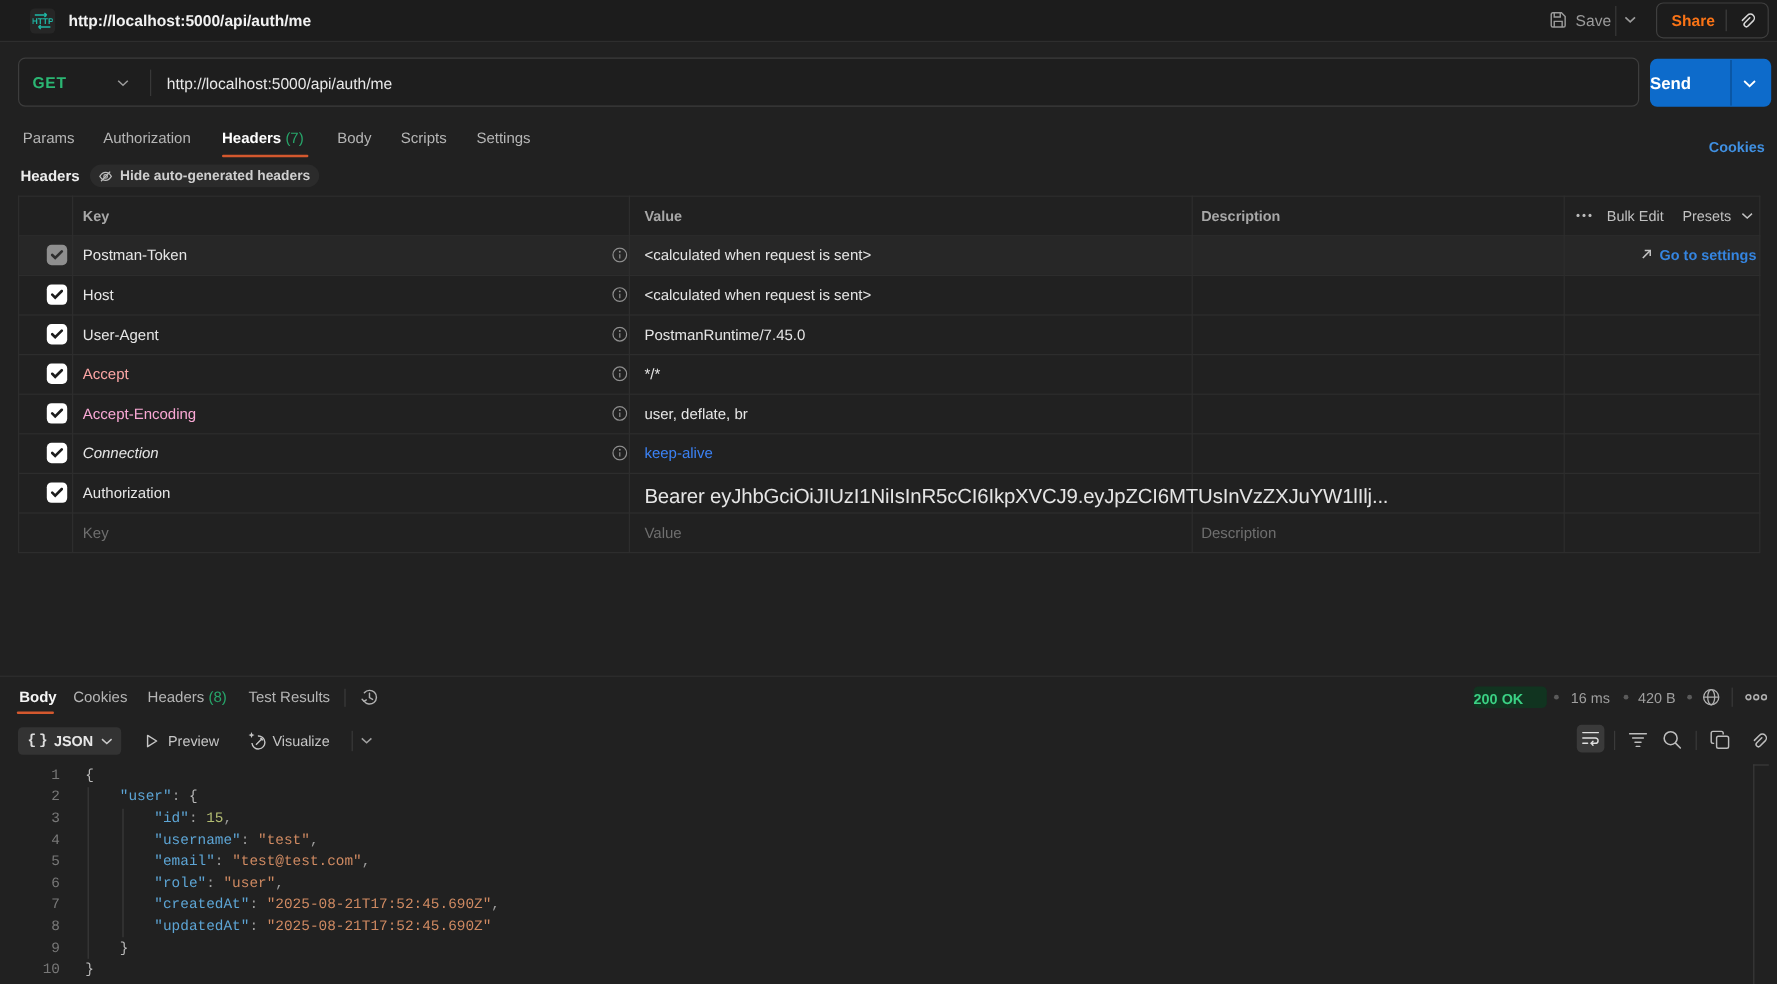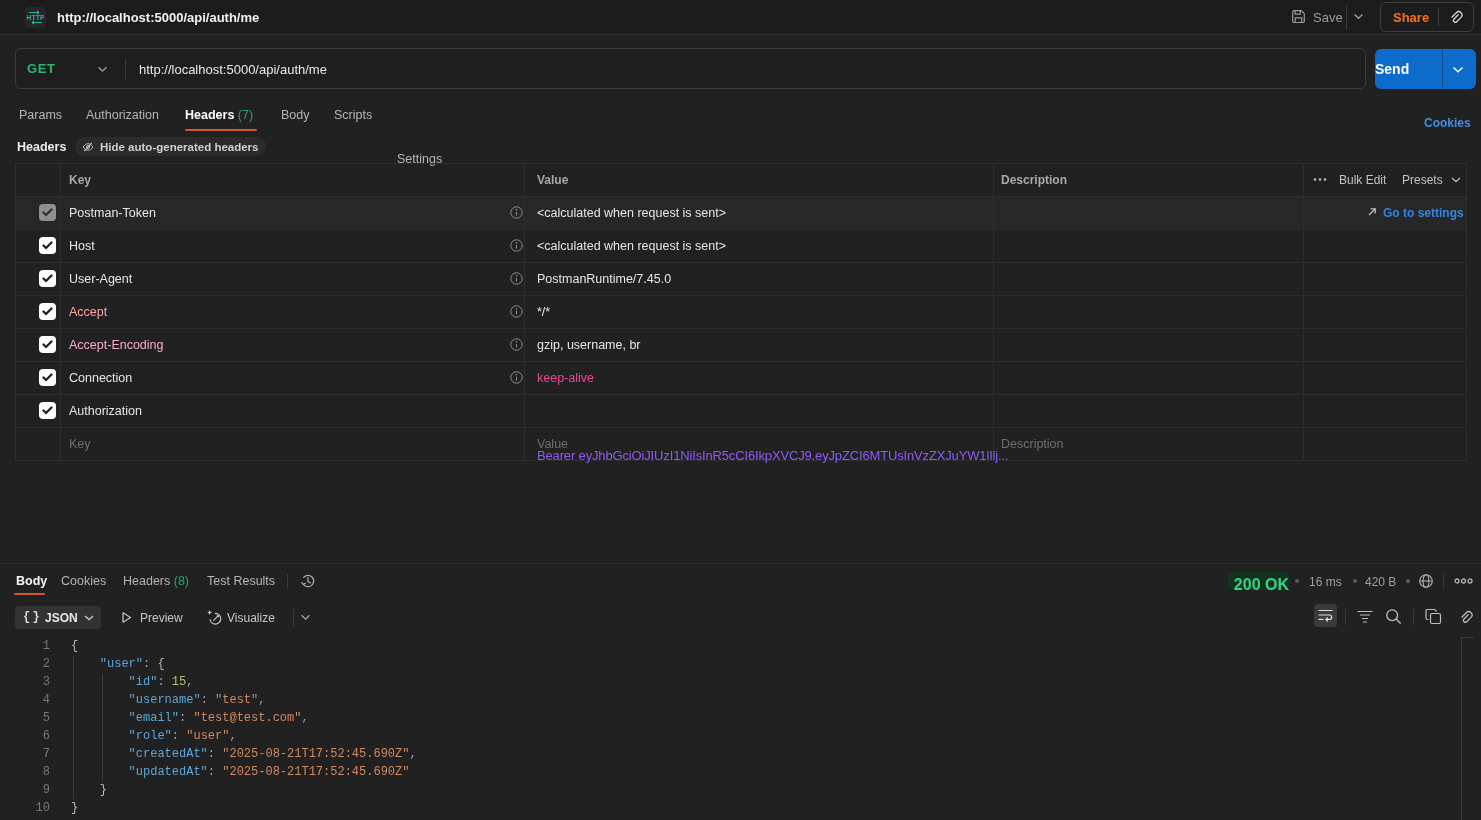--- a/index.html
+++ b/index.html
@@ -62,21 +62,21 @@
 <div class="abs" style="left:1442px;top:50px;width:1px;height:38px;background:rgba(0,0,0,0.3);"></div>
 <svg class="abs" style="left:1452px;top:66px;" width="12" height="8" viewBox="0 0 12 8">
     <path d="M1.5 1.5 L6 5.8 L10.5 1.5" stroke="#fff" stroke-width="1.5" fill="none"></path>
   </svg>
 
 <div class="abs t" style="left:19px;top:108px;font-size:12.5px;color:#b5b5b5;">Params</div>
 <div class="abs t" style="left:86px;top:108px;font-size:12.5px;color:#b5b5b5;">Authorization</div>
 <div class="abs t" style="left:185px;top:108px;font-size:12.5px;font-weight:bold;color:#ffffff;">Headers <span style="color:#27a56a;font-weight:normal;">(7)</span></div>
 <div class="abs t" style="left:281px;top:108px;font-size:12.5px;color:#b5b5b5;">Body</div>
 <div class="abs t" style="left:334px;top:108px;font-size:12.5px;color:#b5b5b5;">Scripts</div>
-<div class="abs t" style="left:397px;top:108px;font-size:12.5px;color:#b5b5b5;margin-top:44px;">Settings</div>
+<div class="abs t" style="left:397px;top:108px;font-size:12.5px;color:#b5b5b5;">Settings</div>
 <div class="abs" style="left:185px;top:129px;width:72px;height:2px;background:#d4582e;border-radius:1px;"></div>
 <div class="abs t" style="left:1424px;top:116px;font-size:12px;font-weight:bold;color:#4090e2;">Cookies</div>
 
 <div class="abs t" style="left:17px;top:140px;font-size:12.5px;font-weight:bold;color:#ececec;">Headers</div>
 <div class="abs" style="left:75px;top:137px;width:191px;height:19px;border-radius:10px;background:#2b2b2b;"></div>
 <svg class="abs" style="left:82px;top:141px;" width="12" height="12" viewBox="0 0 12 12">
   <g stroke="#bdbdbd" fill="none" stroke-width="1">
     <path d="M1.2 6 C2.5 3.8 4.1 2.7 6 2.7 C7.9 2.7 9.5 3.8 10.8 6 C9.5 8.2 7.9 9.3 6 9.3 C4.1 9.3 2.5 8.2 1.2 6 Z"></path>
     <circle cx="6" cy="6" r="1.5"></circle>
     <path d="M2.2 10 L9.8 2" stroke-width="1.1"></path>
@@ -188,42 +188,42 @@
     <path d="M1.5 4.5 L4 7 L9.5 1.5" stroke="#1c1c1c" stroke-width="2.2" fill="none" stroke-linecap="round"></path>
   </svg>
 <div class="abs t" style="left:69px;top:338px;font-size:12.5px;color:#f9a8d4;">Accept-Encoding</div>
 <svg class="abs" style="left:510px;top:338px;" width="13" height="13" viewBox="0 0 13 13">
     <g stroke="#8f8f8f" fill="none" stroke-width="1">
       <circle cx="6.5" cy="6.5" r="5.7"></circle>
       <path d="M6.5 5.8 V9.5"></path>
       <circle cx="6.5" cy="3.8" r="0.8" fill="#8f8f8f" stroke="none"></circle>
     </g>
   </svg>
-<div class="abs t" style="left:537px;top:338px;font-size:12.5px;color:#e6e6e6;">gzip, username, br</div>
+<div class="abs t" style="left:537px;top:338px;font-size:12.5px;color:#e6e6e6;">user, deflate, br</div>
 
 <div class="abs" style="left:39px;top:369px;width:17px;height:17px;border-radius:4px;background:#ffffff;"></div>
 <svg class="abs" style="left:42px;top:373px;" width="11" height="9" viewBox="0 0 11 9">
     <path d="M1.5 4.5 L4 7 L9.5 1.5" stroke="#1c1c1c" stroke-width="2.2" fill="none" stroke-linecap="round"></path>
   </svg>
-<div class="abs t" style="left:69px;top:371px;font-size:12.5px;color:#e6e6e6;">Connection</div>
+<div class="abs t" style="left:69px;top:371px;font-size:12.5px;color:#e6e6e6;font-style:italic;">Connection</div>
 <svg class="abs" style="left:510px;top:371px;" width="13" height="13" viewBox="0 0 13 13">
     <g stroke="#8f8f8f" fill="none" stroke-width="1">
       <circle cx="6.5" cy="6.5" r="5.7"></circle>
       <path d="M6.5 5.8 V9.5"></path>
       <circle cx="6.5" cy="3.8" r="0.8" fill="#8f8f8f" stroke="none"></circle>
     </g>
   </svg>
-<div class="abs t" style="left:537px;top:371px;font-size:12.5px;color:#ec4899;">keep-alive</div>
+<div class="abs t" style="left:537px;top:371px;font-size:12.5px;color:#3b82f6;">keep-alive</div>
 
 <div class="abs" style="left:39px;top:402px;width:17px;height:17px;border-radius:4px;background:#ffffff;"></div>
 <svg class="abs" style="left:42px;top:406px;" width="11" height="9" viewBox="0 0 11 9">
     <path d="M1.5 4.5 L4 7 L9.5 1.5" stroke="#1c1c1c" stroke-width="2.2" fill="none" stroke-linecap="round"></path>
   </svg>
 <div class="abs t" style="left:69px;top:404px;font-size:12.5px;color:#e6e6e6;">Authorization</div>
-<div class="abs t" id="authval" style="left:537px;top:404px;font-size:13px;letter-spacing:-0.15px;color:#8b5cf6;margin-top:44px;">Bearer eyJhbGciOiJIUzI1NiIsInR5cCI6IkpXVCJ9.eyJpZCI6MTUsInVzZXJuYW1lIlj...</div>
+<div class="abs t" id="authval" style="left:537px;top:404px;font-size:17px;letter-spacing:-0.15px;color:#e5e5e5;">Bearer eyJhbGciOiJIUzI1NiIsInR5cCI6IkpXVCJ9.eyJpZCI6MTUsInVzZXJuYW1lIlj...</div>
 
 <div class="abs t" style="left:69px;top:437px;font-size:12.5px;color:#6f6f6f;">Key</div>
 <div class="abs t" style="left:537px;top:437px;font-size:12.5px;color:#6f6f6f;">Value</div>
 <div class="abs t" style="left:1001px;top:437px;font-size:12.5px;color:#6f6f6f;">Description</div>
 
 <div class="abs" style="left:0;top:563px;width:1481px;height:1px;background:#2e2e2e;"></div>
 <div class="abs t" style="left:16px;top:574px;font-size:12.5px;font-weight:bold;color:#f5f5f5;">Body</div>
 <div class="abs t" style="left:61px;top:574px;font-size:12.5px;color:#b5b5b5;">Cookies</div>
 <div class="abs t" style="left:123px;top:574px;font-size:12.5px;color:#b5b5b5;">Headers <span style="color:#27a56a;">(8)</span></div>
 <div class="abs t" style="left:207px;top:574px;font-size:12.5px;color:#b5b5b5;">Test Results</div>
@@ -231,21 +231,21 @@
 <div class="abs" style="left:287px;top:574px;width:1px;height:15px;background:#3a3a3a;"></div>
 <svg class="abs" style="left:300px;top:573px;" width="16" height="16" viewBox="0 0 16 16">
   <g stroke="#b0b0b0" fill="none" stroke-width="1.2" stroke-linecap="round">
     <path d="M3.63 4.34 A5.7 5.7 0 1 1 3.33 11.27"></path>
     <path d="M3.33 11.45 L1.75 9.7 M3.33 11.45 L5.3 10.3"></path>
     <path d="M7.9 4.7 V8.4 L10.5 9.9"></path>
   </g>
 </svg>
 
 <div class="abs" style="left:1228px;top:572px;width:61px;height:18px;border-radius:4px;background:#113420;"></div>
-<div class="abs t" style="left:1228px;top:576px;width:61px;text-align:right;font-size:16px;font-weight:bold;color:#3bd184;">200 OK</div>
+<div class="abs t" style="left:1228px;top:576px;width:61px;text-align:left;font-size:12px;font-weight:bold;color:#3bd184;">200 OK</div>
 <div class="abs" style="left:1295px;top:579px;width:4px;height:4px;border-radius:50%;background:#5a5a5a;"></div>
 <div class="abs t" style="left:1309px;top:575px;font-size:12px;color:#9f9f9f;">16 ms</div>
 <div class="abs" style="left:1353px;top:579px;width:4px;height:4px;border-radius:50%;background:#5a5a5a;"></div>
 <div class="abs t" style="left:1365px;top:575px;font-size:12px;color:#9f9f9f;">420 B</div>
 <div class="abs" style="left:1406px;top:579px;width:4px;height:4px;border-radius:50%;background:#5a5a5a;"></div>
 <svg class="abs" style="left:1418px;top:573px;" width="16" height="16" viewBox="0 0 16 16">
   <g stroke="#b0b0b0" fill="none" stroke-width="1.1">
     <circle cx="8" cy="8" r="6.3"></circle>
     <ellipse cx="8" cy="8" rx="2.9" ry="6.3"></ellipse>
     <path d="M1.7 8 H14.3"></path>

